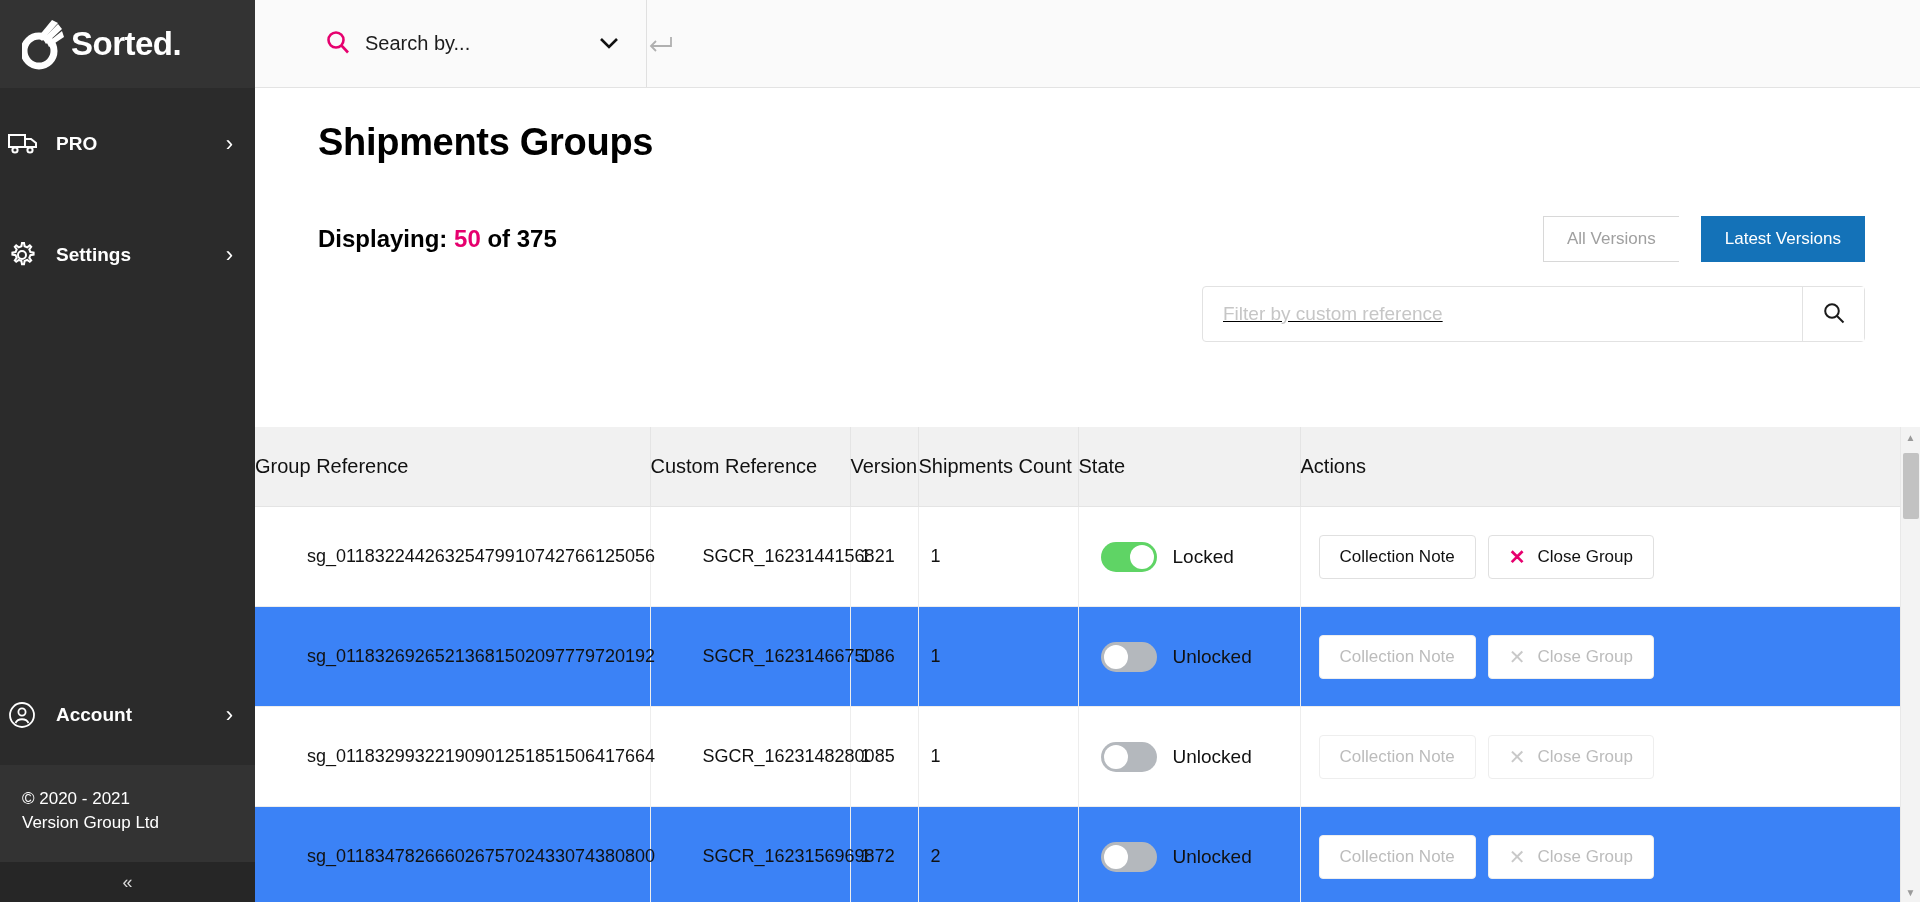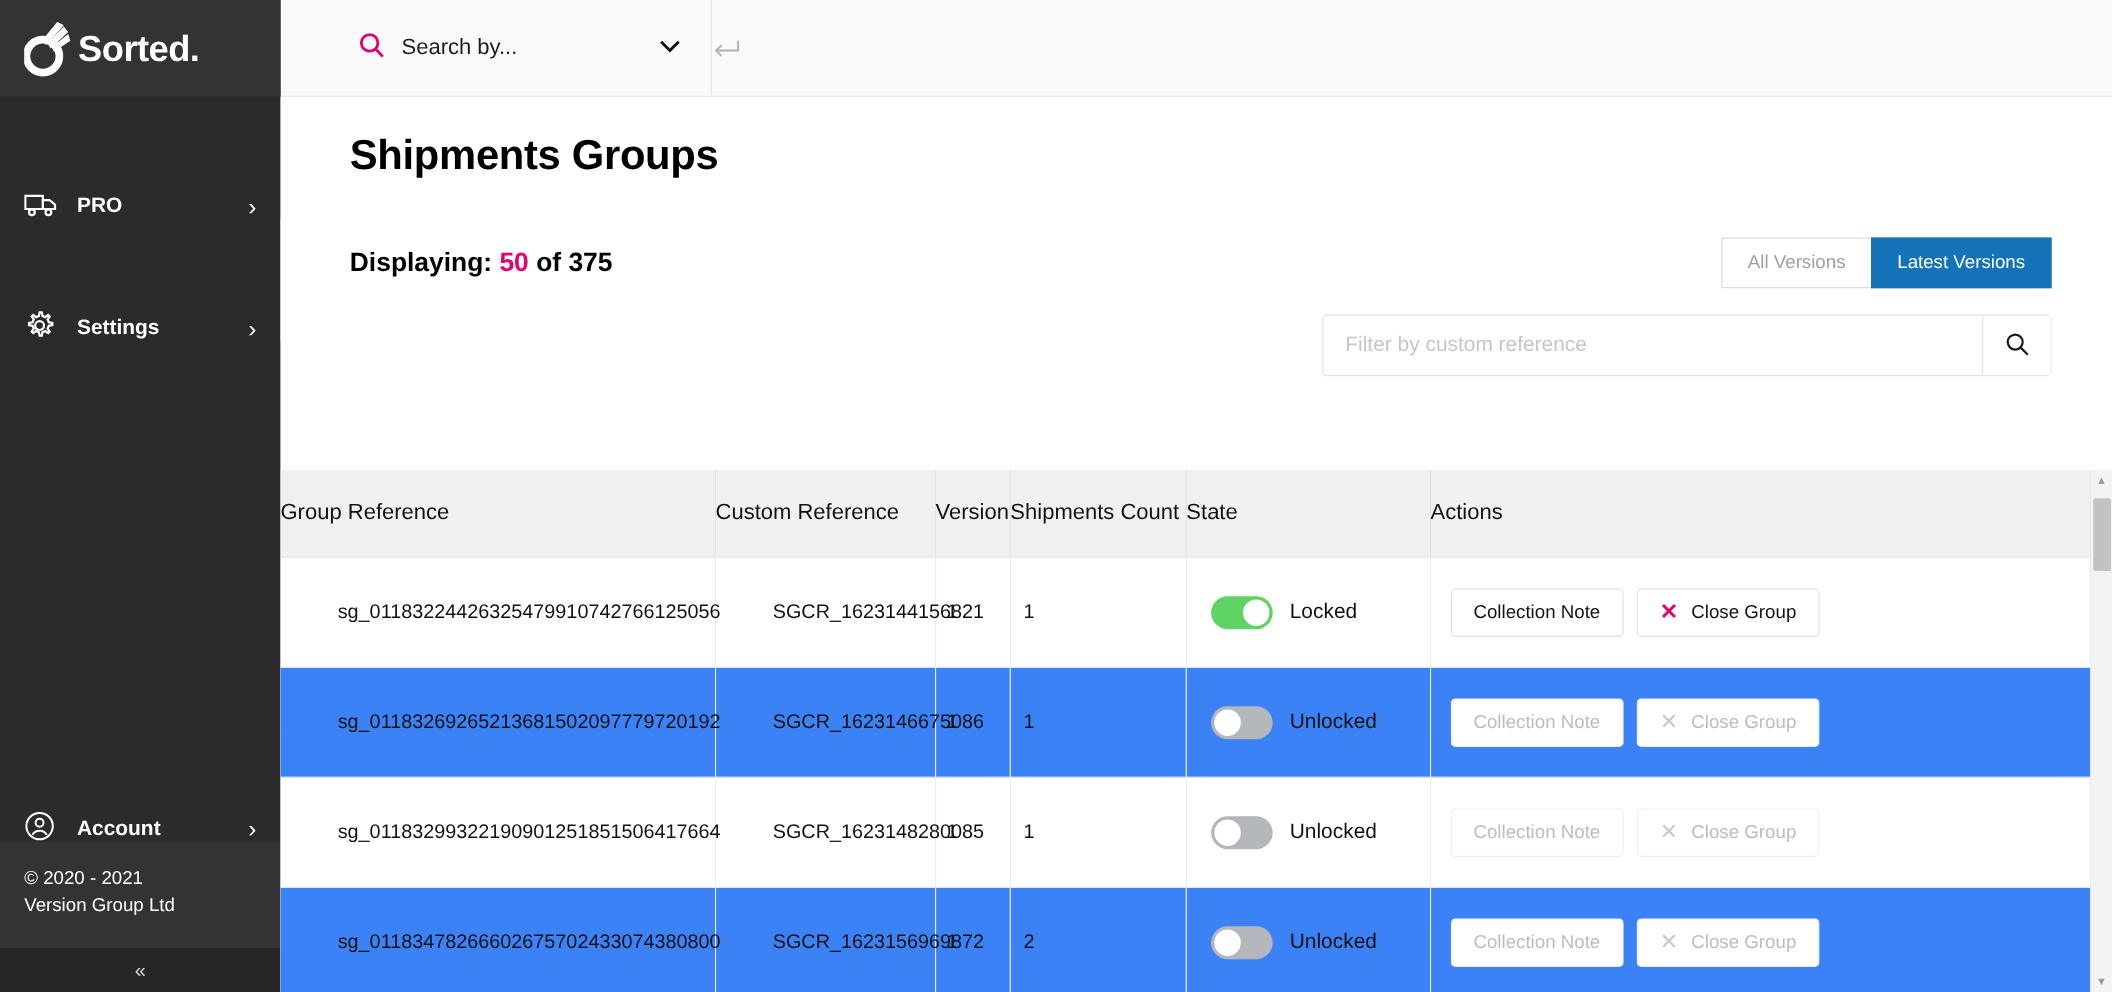--- a/index.html
+++ b/index.html
@@ -25,22 +25,22 @@
     display: flex; align-items: center;
     padding-left: 22px;
   }
   .logo-mark { width: 46px; height: 52px; flex: 0 0 46px; }
   .logo-text {
     color: #ffffff; font-size: 33px; font-weight: bold;
     letter-spacing: -0.5px; margin-left: 3px;
   }
   .nav-item {
     height: 111px;
-    display: flex; align-items: flex-end;
-    padding: 0 22px 0 22px;
+    display: flex; align-items: center;
+    padding: 0 22px 0 8px;
     color: #ffffff;
     cursor: pointer;
     position: relative;
   }
   .nav-item.pro { background: #2b2b2b; }
   .nav-item .nav-icon { width: 34px; flex: 0 0 34px; display:flex; align-items:center; }
   .nav-item .nav-label {
     font-size: 19px; font-weight: bold; margin-left: 14px; flex: 1;
   }
   .nav-item .chev { color:#ffffff; font-size: 22px; line-height: 1; font-weight: 300; }
@@ -97,36 +97,36 @@
     font-size: 38px; font-weight: bold; color: #000000;
     padding: 33px 0 0 63px; letter-spacing: -0.3px;
   }
   .toolbar-row {
     display: flex; align-items: center; justify-content: space-between;
     padding: 52px 55px 0 63px;
   }
   .displaying { font-size: 24px; font-weight: bold; color: #000000; }
   .displaying .count { color: #e6006e; }
   .displaying .rest { font-weight: bold; }
-  .version-toggle { display: flex; }
+  .version-toggle { display: flex; gap: 22px; }
   .ver-btn {
     font-size: 17px; padding: 12px 23px;
     border: 1px solid #d8d8d8; background: #ffffff; color: #a0a0a0;
     cursor: pointer; font-family: "Liberation Sans", sans-serif;
   }
   .ver-btn.active {
     background: #1472b8; border-color: #1472b8; color: #ffffff; font-weight: normal;
   }
   .ver-btn:first-child { border-right: none; }
 
   .filter-row { display: flex; justify-content: flex-end; padding: 24px 55px 0 0; }
   .filter-box {
     width: 663px; height: 56px;
     border: 1px solid #e2e2e2; border-radius: 4px;
-    display: flex; align-items: stretch; background:#ffffff;
+    display: flex; align-items: stretch; background:#ffffff;text-decoration:underline;
   }
   .filter-box input {
     flex: 1; border: none; outline: none; background: transparent;
     padding: 0 20px; font-size: 19px; color: #222;
     font-family: "Liberation Sans", sans-serif;
   }
   .filter-box input::placeholder { color: #c6c6c6; }
   .filter-search-btn {
     width: 62px; border: none; border-left: 1px solid #e2e2e2;
     background: #ffffff; cursor: pointer;

